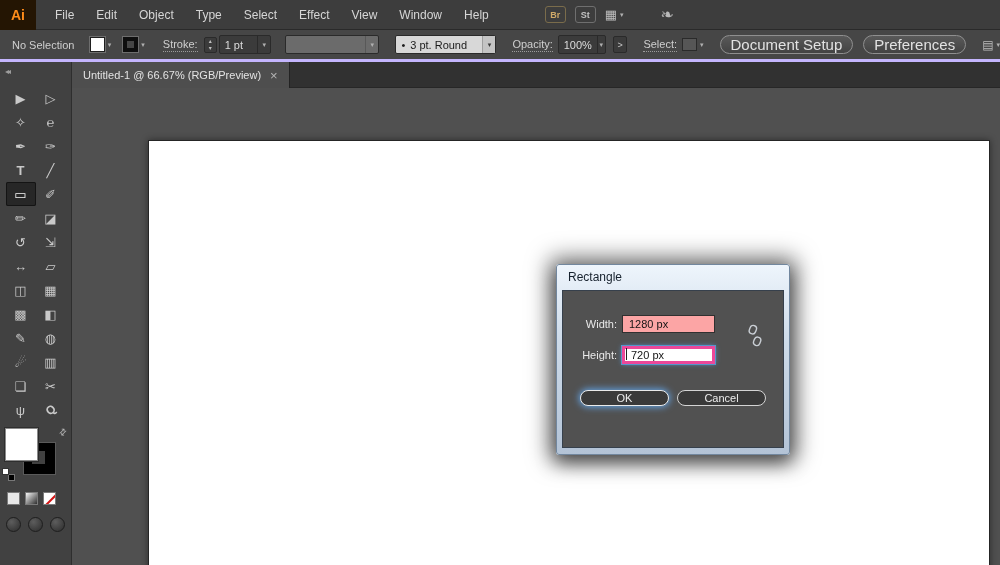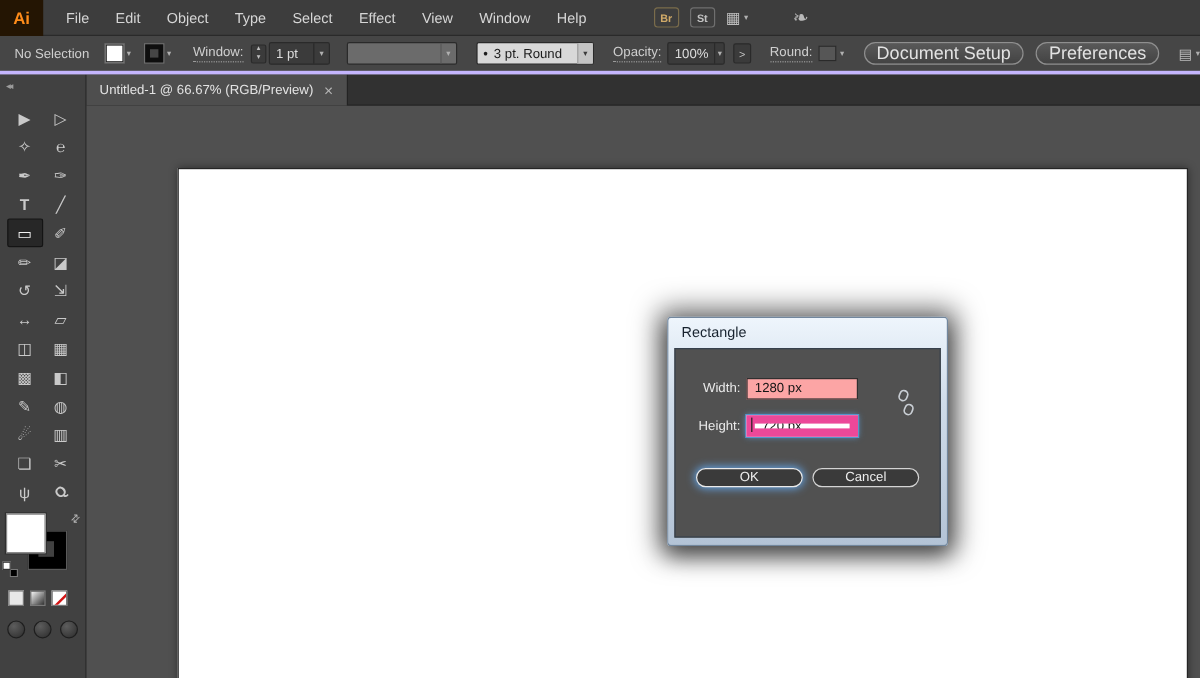--- a/index.html
+++ b/index.html
@@ -81,21 +81,21 @@
             box-shadow:0 0 22px 7px rgba(0,0,0,.5), 0 7px 18px rgba(0,0,0,.5); }
   .dlg-title { height:25px; line-height:25px; padding-left:11px; font-size:12px; color:#17222e; cursor:default; }
   .dlg-body { position:absolute; left:5px; right:5px; top:25px; bottom:6px; background:#515151; border:1px solid #36404c; }
   .frow { position:absolute; left:8px; display:flex; align-items:center; }
   .frow.w { top:24px; }
   .frow.h { top:54px; }
   .flabel { width:46px; text-align:right; margin-right:5px; color:#e9e9e9; font-size:11px; }
   .fld { width:93px; height:18px; font-size:11px; font-family:"Liberation Sans",sans-serif; padding:0 3px 0 6px; border:1px solid #303030; outline:none; }
   .fld.wv { background:#fca5a5; color:#141414; }
   .fldwrap { position:relative; }
-  .fld.hv { background:#ffffff; color:#141414; border:7px solid #ec4899; box-shadow:0 0 0 1px #5596cc, 0 0 5px rgba(90,160,220,.9); }
+  .fld.hv { background:#ffffff; color:#141414; border:3px solid #ec4899; box-shadow:0 0 0 1px #5596cc, 0 0 5px rgba(90,160,220,.9); }
   .caret-bar { position:absolute; left:4px; top:3px; width:1px; height:12px; background:#222; }
   .chain { position:absolute; right:20px; top:33px; }
   .btnrow { position:absolute; left:0; right:0; top:99px; display:flex; justify-content:center; gap:8px; }
   .dlg-btn { width:89px; height:16px; border-radius:12px; background:#3a3a3a; border:1px solid #d4d4d4; color:#ededed; font-size:11px; display:flex; align-items:center; justify-content:center; cursor:default; }
   .dlg-btn.ok { box-shadow:0 0 7px 1px rgba(100,170,240,.95); border-color:#eaeaea; }
 </style>
 </head>
 <body>
 
 <div class="menubar" data-name="menubar">
@@ -128,21 +128,21 @@
   <span class="swatch-combo" style="margin-left:4px;" data-name="fill-color-dropdown">
     <span class="fillsw" data-name="fill-swatch-icon"></span>
     <span class="chev" data-name="chevron-down-icon">▾</span>
   </span>
 
   <span class="swatch-combo" style="margin-left:12px;" data-name="stroke-color-dropdown">
     <span class="strokesw" data-name="stroke-swatch-icon"></span>
     <span class="chev" data-name="chevron-down-icon">▾</span>
   </span>
 
-  <span class="u-dot" style="margin-left:18px;" data-name="stroke-panel-label">Window:</span>
+  <span class="u-dot" style="margin-left:18px;" data-name="stroke-panel-label">Stroke:</span>
 
   <span class="stepper" style="margin-left:6px;" data-name="stroke-weight-stepper">
     <span data-name="stepper-up-icon">▴</span>
     <span data-name="stepper-down-icon">▾</span>
   </span>
 
   <span class="combo" style="margin-left:2px; width:54px;" data-name="stroke-weight-dropdown">
     <span class="val" style="flex:1;" data-name="stroke-weight-value">1 pt</span>
     <span class="arr">
         <span class="chev" data-name="chevron-down-icon">▾</span>
@@ -168,21 +168,21 @@
 
   <span class="combo" style="margin-left:5px; width:48px;" data-name="opacity-dropdown">
     <span class="val" style="flex:1;" data-name="opacity-value">100%</span>
     <span class="arr">
         <span class="chev" data-name="chevron-down-icon">▾</span>
       </span>
   </span>
 
   <span class="panel-btn" style="margin-left:7px;" data-name="transparency-panel-button">&gt;</span>
 
-  <span class="u-dot" style="margin-left:16px;" data-name="style-label">Round:</span>
+  <span class="u-dot" style="margin-left:16px;" data-name="style-label">Select:</span>
 
   <span class="swatch-combo" style="margin-left:5px;" data-name="graphic-style-dropdown">
     <span class="stylesw" data-name="graphic-style-swatch-icon"></span>
     <span class="chev" data-name="chevron-down-icon">▾</span>
   </span>
 
   <span class="cb-btn" style="margin-left:16px;" data-name="document-setup-button">Document Setup</span>
   <span class="cb-btn" style="margin-left:10px;" data-name="preferences-button">Preferences</span>
 
   <span class="swatch-combo" style="margin-left:16px;" data-name="align-options-dropdown">

